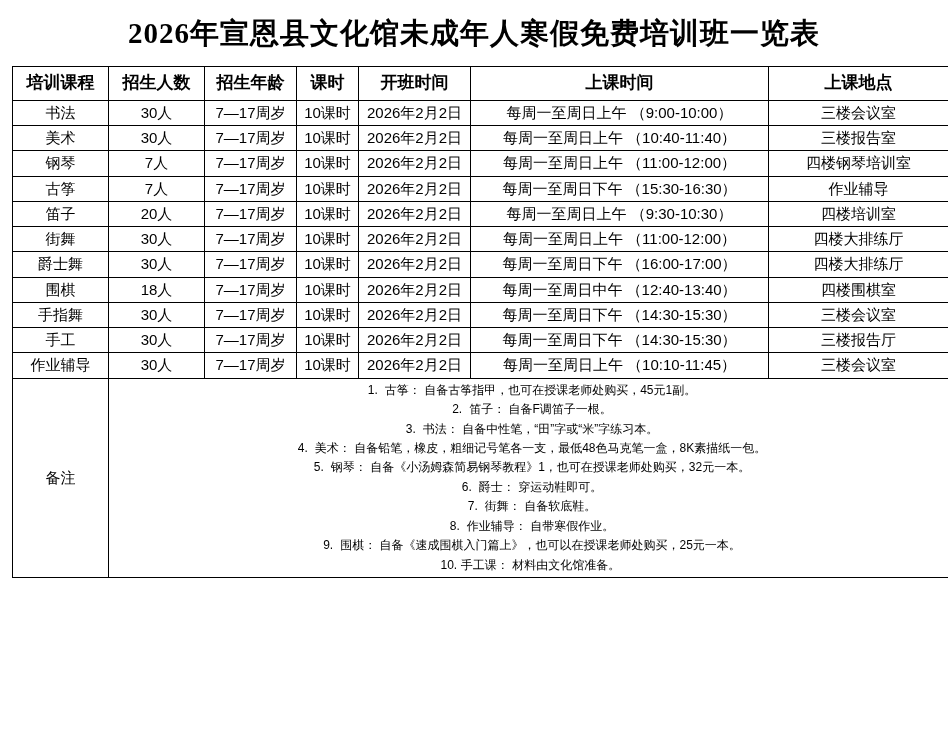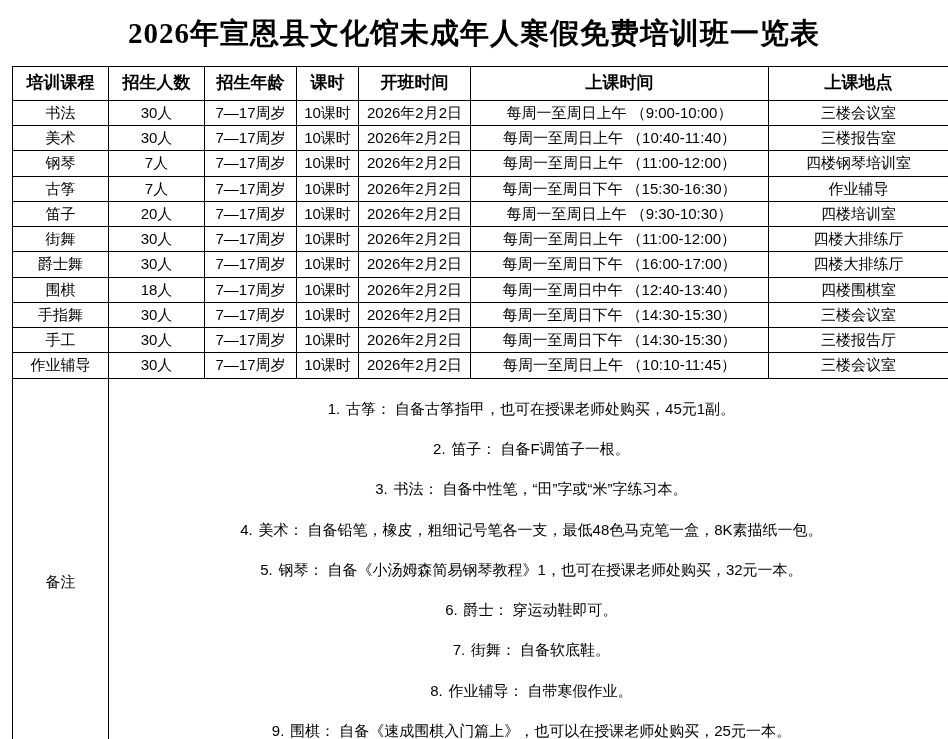--- a/index.html
+++ b/index.html
@@ -83,24 +83,23 @@
   }
   .notes-body {
     padding: 6px 4px 8px 4px;
   }
   .notes-body ol {
     margin: 0;
     padding: 0;
     list-style: none;
   }
   .notes-body li {
-    font-size: 15px;
+    font-size: 12px;
     line-height: 1.62;
     white-space: nowrap;
-    margin-top: 16px;
   }
   .notes-body li .num {
     display: inline-block;
     min-width: 24px;
   }
 </style>
 </head>
 <body>
 
 <div class="page">

